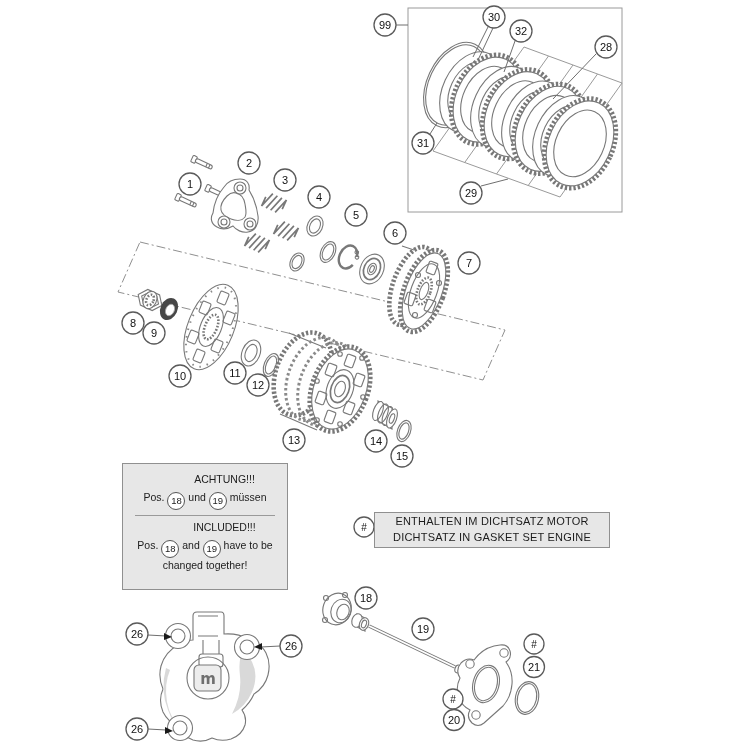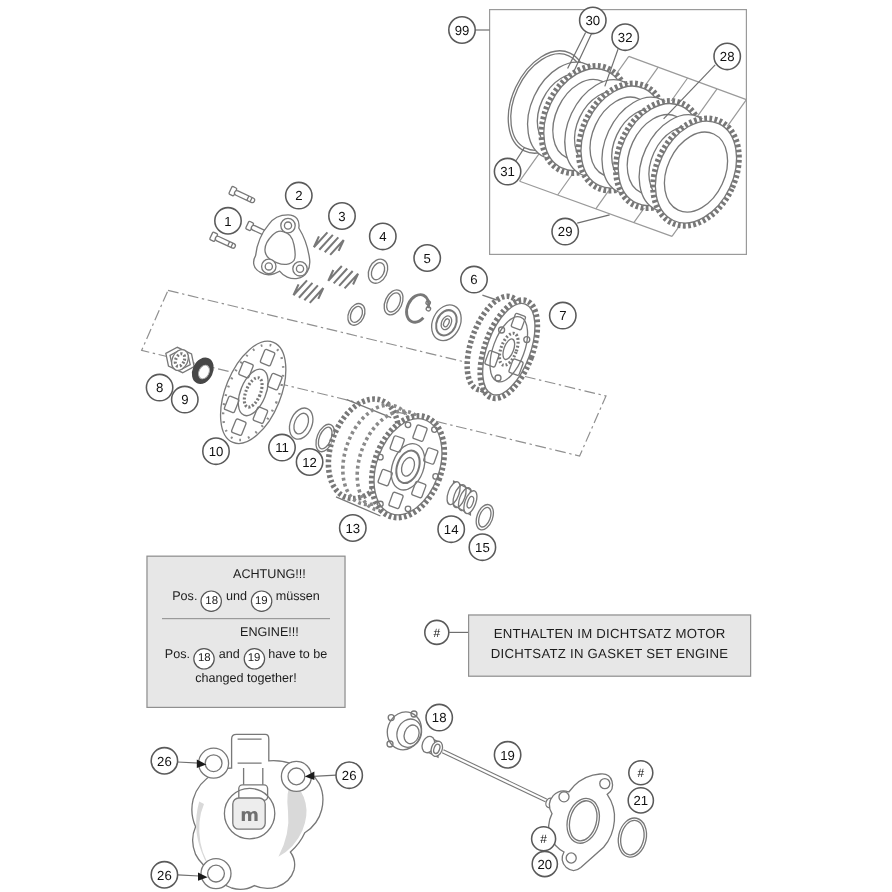--- a/index.html
+++ b/index.html
@@ -24,21 +24,21 @@
   .co.sm text{font-size:10px;}
   .logo-text{font-family:"DejaVu Sans",sans-serif;font-size:15px;font-weight:bold;fill:#6f6f6f;text-anchor:middle;}
   
   .note-box{position:absolute;box-sizing:border-box;background:#e7e7e7;border:1.5px solid #909090;
             color:#1c1c1c;text-align:center;}
   #warning-box{left:122px;top:463px;width:166px;height:127px;font-size:10.5px;line-height:1.5;padding-top:8px;}
   #warning-box .ttl{margin-bottom:2px;padding-left:39px;}
   #warning-box hr{border:none;border-top:1px solid #9a9a9a;margin:5px 12px 4px 12px;}
   .circ{display:inline-block;width:16px;height:16px;line-height:15px;border:1px solid #555;
         border-radius:50%;font-size:9.5px;background:#fff;vertical-align:-3px;text-align:center;}
-  #gasket-box{left:390px;top:512px;width:236px;height:52px;font-size:11px;line-height:1.45;
+  #gasket-box{left:374px;top:512px;width:236px;height:36px;font-size:11px;line-height:1.45;
               display:flex;flex-direction:column;justify-content:center;letter-spacing:.2px;}
 </style>
 </head>
 <body>
 
 <div id="stage">
 
 <svg width="743" height="743" viewBox="0 0 743 743">
   <defs>
     <g id="disc-t">
@@ -438,21 +438,21 @@
 <div class="note-box" id="warning-box">
   <div class="ttl">ACHTUNG!!!</div>
   <div>
     <span>Pos.</span>
     <span class="circ">18</span>
     <span>und</span>
     <span class="circ">19</span>
     <span>müssen</span>
   </div>
   <hr>
-  <div class="ttl">ENGINE!!!</div>
+  <div class="ttl">INCLUDED!!!</div>
   <div>
     <span>Pos.</span>
     <span class="circ">18</span>
     <span>and</span>
     <span class="circ">19</span>
     <span>have to be</span>
   </div>
   <div>changed together!</div>
 </div>
 

